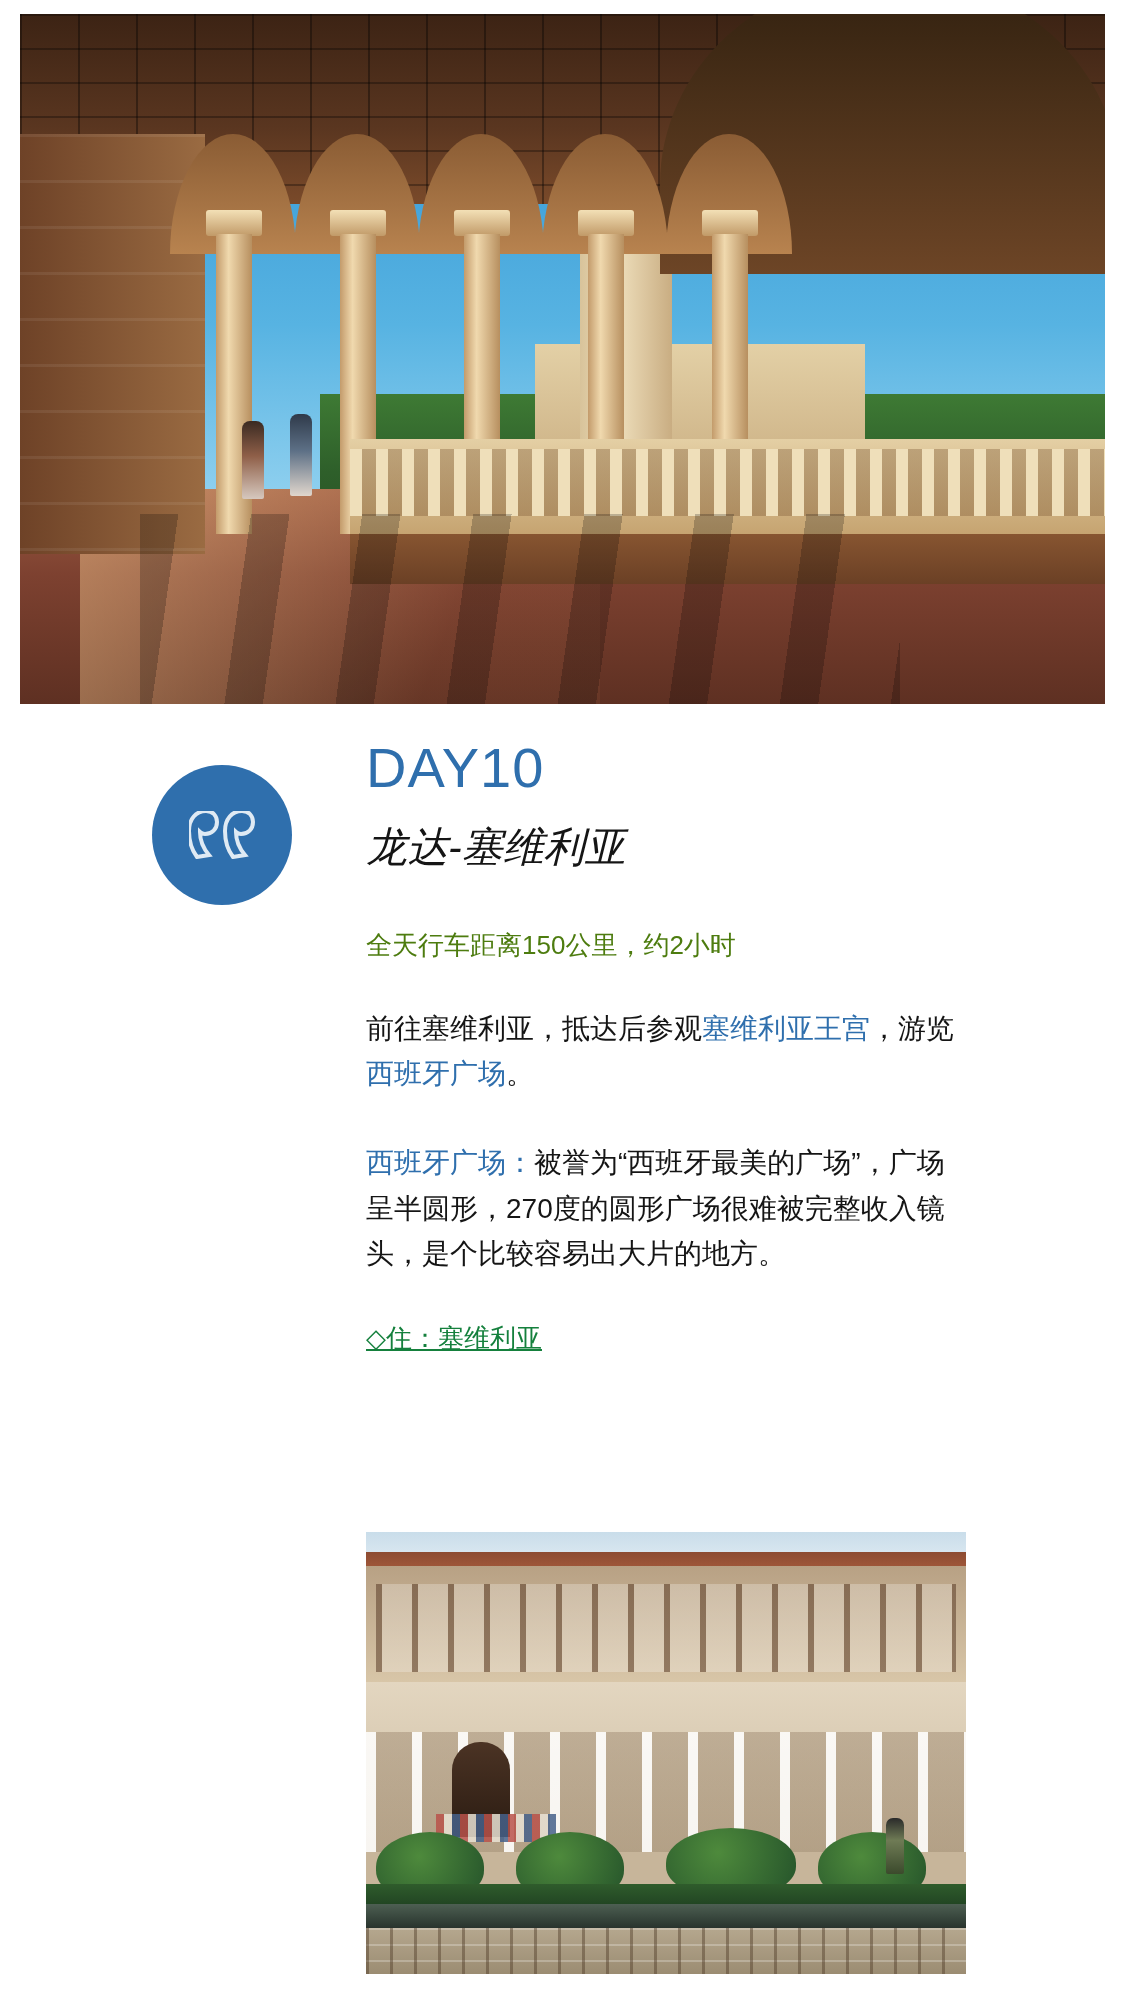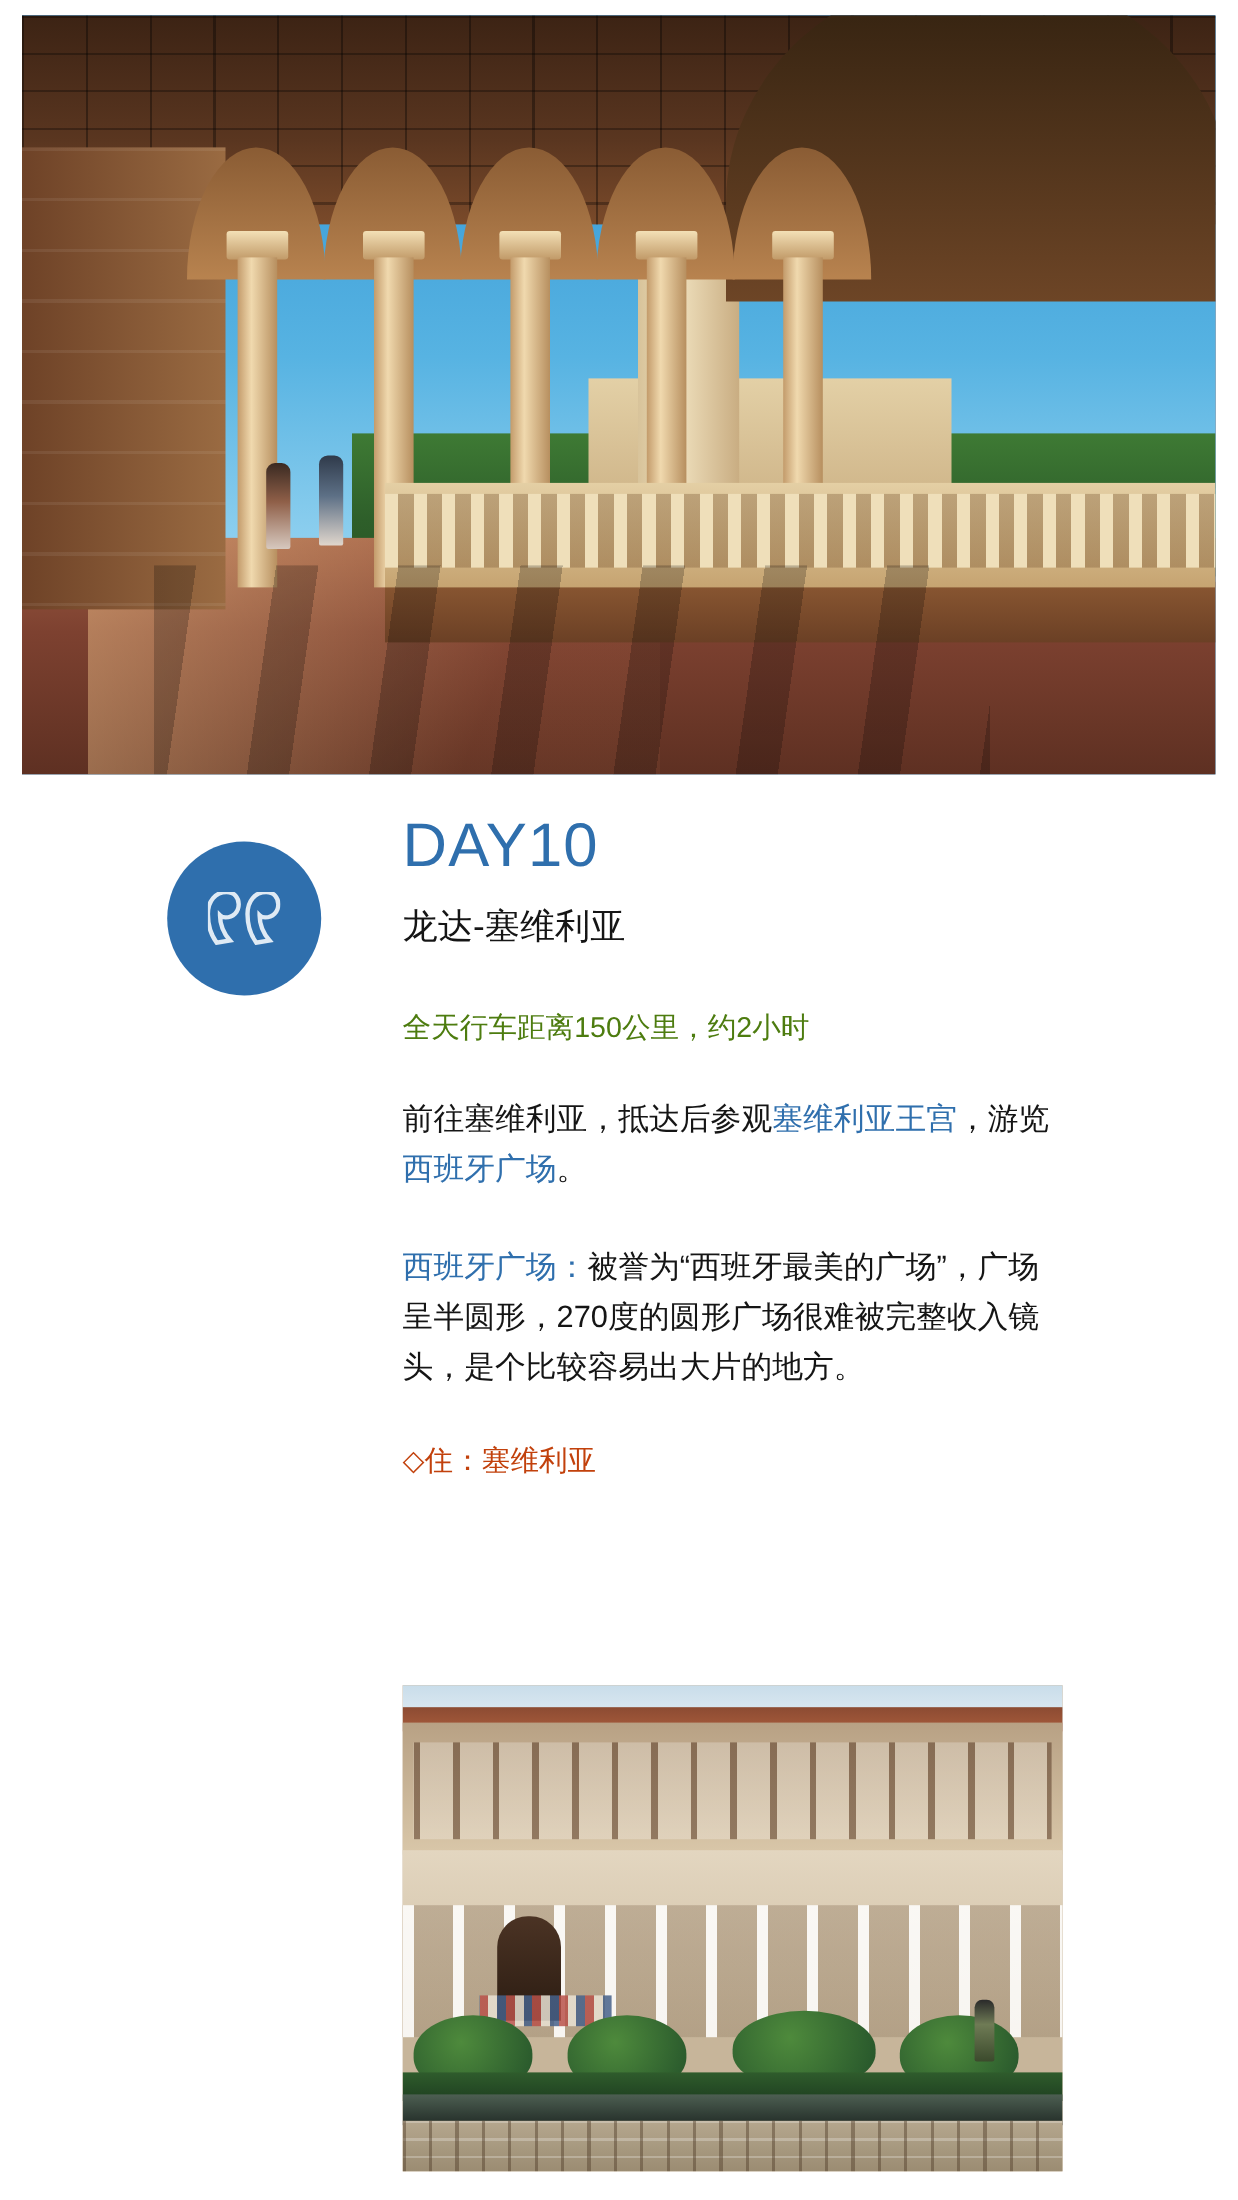--- a/index.html
+++ b/index.html
@@ -186,43 +186,45 @@
     font-weight: 400;
     margin: 0 0 26px 0;
   }
   .date {
     font-size: 40px;
     line-height: 1.25;
     color: #2f6fad;
     margin: 0 0 2px 0;
   }
   .route {
-    font-size: 32px;
+    font-size: 41px;
     line-height: 1.25;
     color: #151515;
     margin: 0 0 54px 0;
+    font-style: italic;
   }
   .drive-info {
     font-size: 26px;
     line-height: 1.4;
     color: #4d7c0f;
     margin: 0 0 42px 0;
   }
   .para {
     font-size: 28px;
     line-height: 1.62;
     color: #151515;
     margin: 0 0 44px 0;
   }
   .hl { color: #2f6fad; }
   .stay {
     font-size: 26px;
     line-height: 1.4;
-    color: #c2410c;
+    color: #15803d;
     margin: 0 0 28px 0;
+    text-decoration: underline;
   }
 
   
   .bottom-photo {
     position: absolute;
     left: 366px;
     top: 1532px;
     width: 600px;
     height: 442px;
     overflow: hidden;

